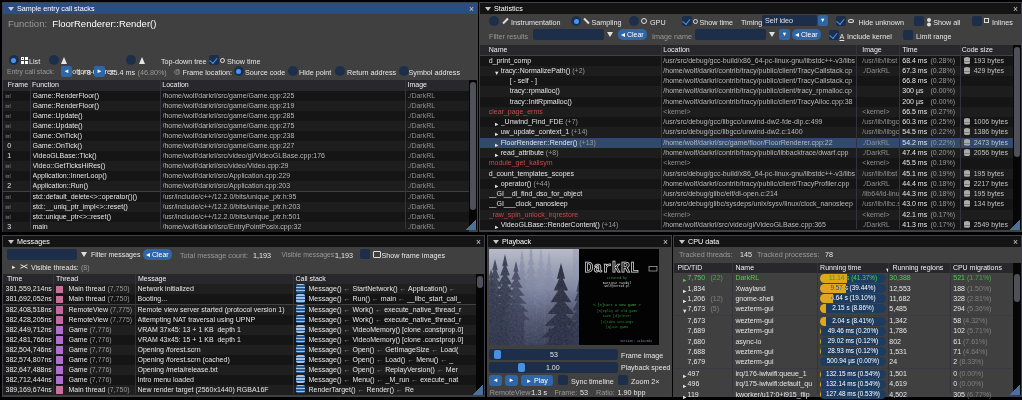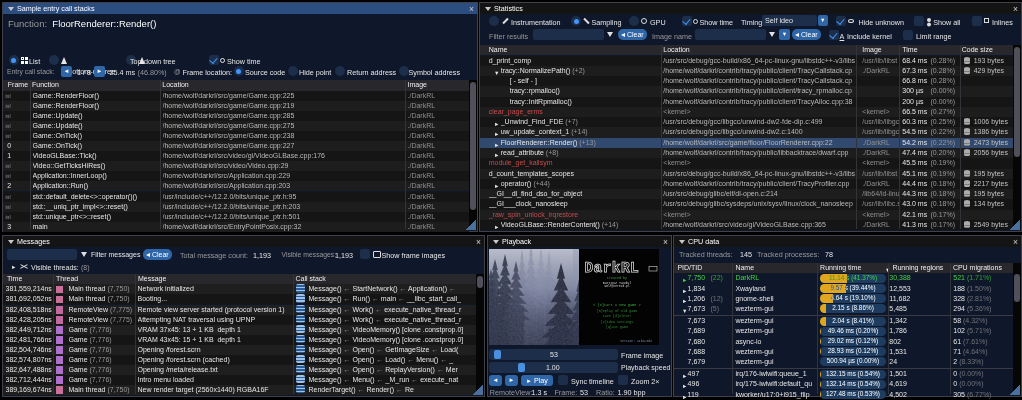--- a/index.html
+++ b/index.html
@@ -1,16 +1,16 @@
 <!DOCTYPE html>
 <html><head><meta charset="utf-8"><style>
 *{margin:0;padding:0;box-sizing:border-box;}
 html,body{width:1022px;height:400px;background:#000;overflow:hidden;
  font-family:"Liberation Sans",sans-serif;font-size:7.2px;color:#e6e6e6;}
-.win{position:absolute;background:#0f172a;border:1px solid #41414b;}
+.win{position:absolute;background:#404040;border:1px solid #41414b;}
 .tb{position:absolute;left:0;right:0;top:0;height:11px;line-height:11px;
  color:#fff;font-size:7.2px;}
 .tb .cap{position:absolute;left:5px;top:3.5px;width:0;height:0;
  border-left:3px solid transparent;border-right:3px solid transparent;border-top:4.5px solid #c8c8c8;}
 .tb .ttl{position:absolute;left:14px;top:0;}
 .tb .x{position:absolute;right:3px;top:0.5px;color:#cfcfcf;font-size:8.5px;}
 .abs{position:absolute;}
 .dim{color:#999;}
 .w{color:#e6e6e6;}
 .path{color:#b9b9b9;}
@@ -43,21 +43,21 @@
     </div>
     <span class="abs w" style="left:5px;top:15px;white-space:nowrap;font-size:9.5px;"><span class="dim">Function:</span>&nbsp; <span style="color:#fff;">FloorRenderer::Render()</span></span>
     <span class="radio on" style="left:5.5px;top:52px;"></span>
     <span class="abs" style="left:18px;top:54px;width:3px;height:3px;border:1px solid #fff;box-shadow:4px 0 0 0 #fff, 0 4px 0 0 #fff, 4px 4px 0 0 #fff;"></span>
     <span class="abs w" style="left:26px;top:53.5px;white-space:nowrap;">List</span>
     <span class="radio" style="left:46px;top:52px;"></span>
     <span class="abs" style="left:58px;top:53.5px;width:0;height:0;border-left:3px solid transparent;border-right:3px solid transparent;border-bottom:7px solid #e6e6e6;"></span>
     <span class="abs w" style="left:64.5px;top:64px;white-space:nowrap;">Bottom-up tree</span>
     <span class="radio" style="left:123px;top:52px;"></span>
     <span class="abs" style="left:135.5px;top:53.5px;width:0;height:0;border-left:3px solid transparent;border-right:3px solid transparent;border-bottom:7px solid #e6e6e6;"></span>
-    <span class="abs w" style="left:127px;top:53.5px;white-space:nowrap;text-align:center;">Top-down tree</span>
+    <span class="abs w" style="left:158px;top:53.5px;white-space:nowrap;text-align:center;">Top-down tree</span>
     <span class="chk on" style="left:205.5px;top:52px;"></span>
     <span class="abs" style="left:217px;top:54.5px;width:5px;height:5px;border:1px solid #e6e6e6;border-radius:50%;"></span>
     <span class="abs w" style="left:224px;top:53.5px;white-space:nowrap;">Show time</span>
     <span class="abs dim" style="left:4px;top:64.5px;white-space:nowrap;font-size:6.8px;">Entry call stack:</span>
     <span class="sqbtn" style="left:58px;top:63px;width:11px;height:11px;line-height:11px;font-size:6px;">◄</span>
     <span class="abs w" style="left:74px;top:64.5px;white-space:nowrap;">1 / 8</span>
     <span class="sqbtn" style="left:91px;top:63px;width:11px;height:11px;line-height:11px;font-size:6px;">►</span>
     <span class="abs w" style="left:106.5px;top:64.5px;white-space:nowrap;">25.4 ms</span>
     <span class="abs dim" style="left:134.5px;top:64.5px;white-space:nowrap;">(46.80%)</span>
     <span class="abs dim" style="left:171px;top:64.5px;white-space:nowrap;font-size:6.5px;">@</span>

